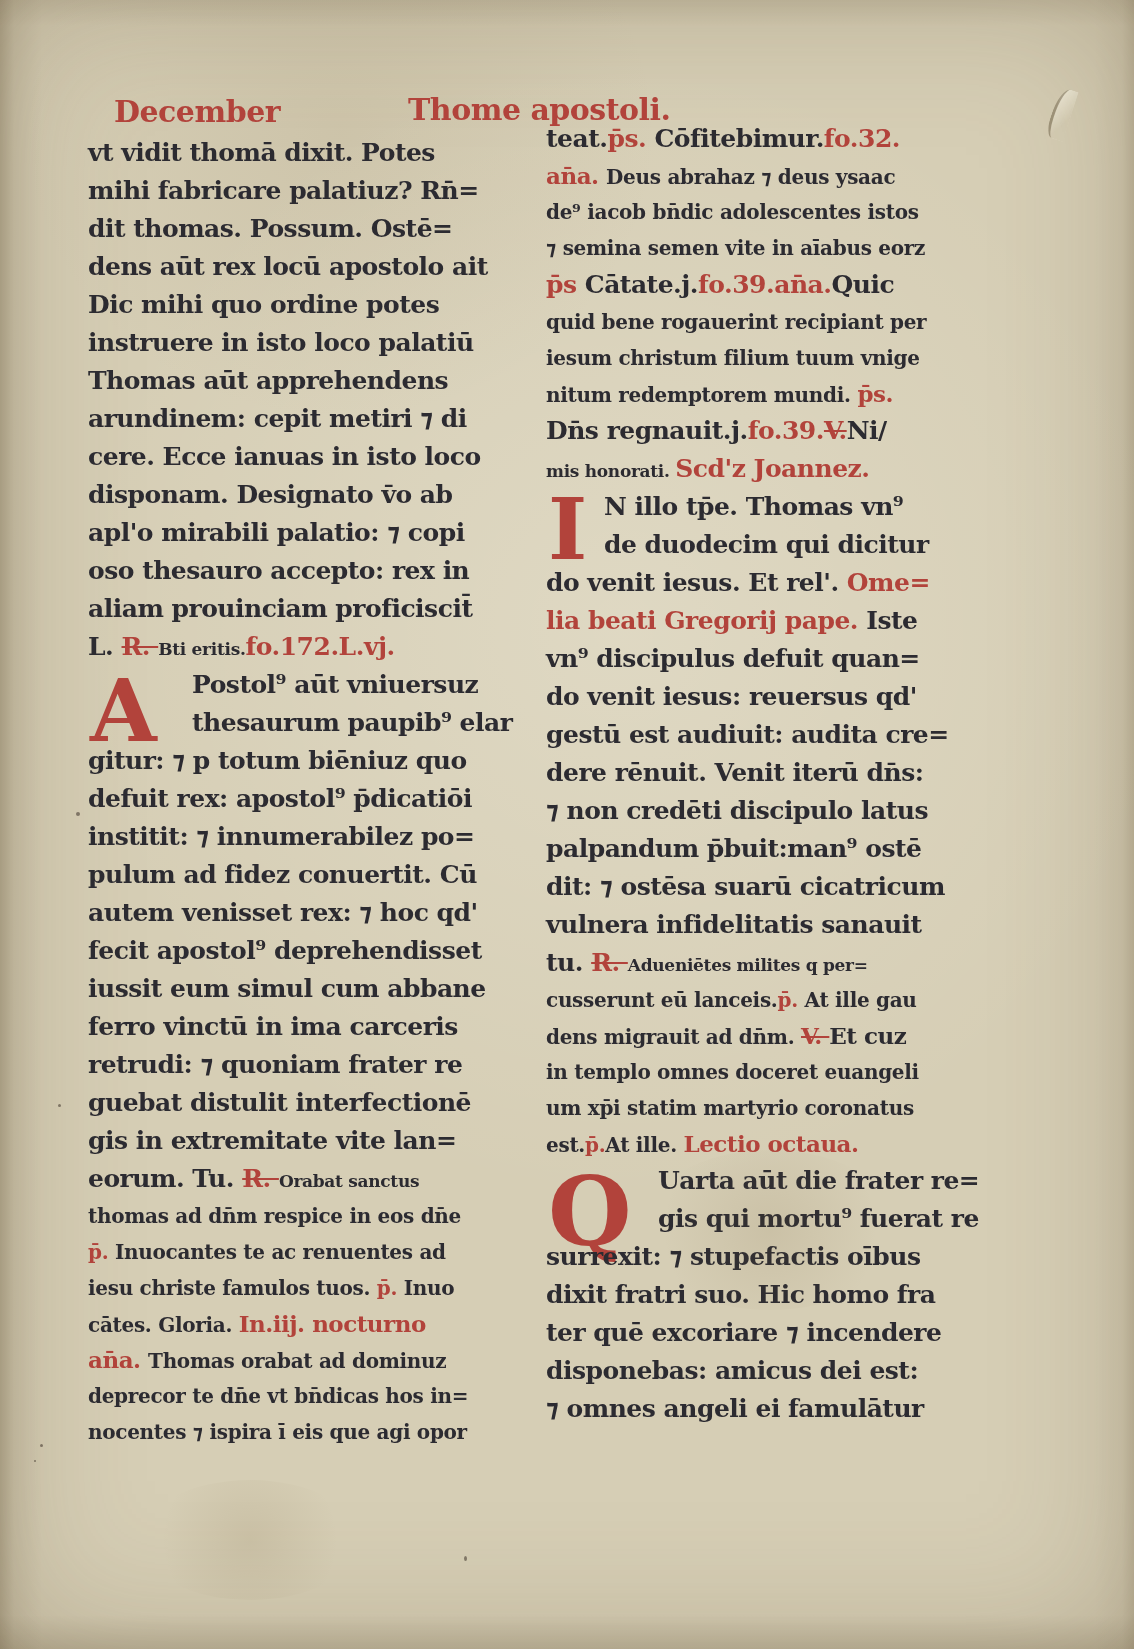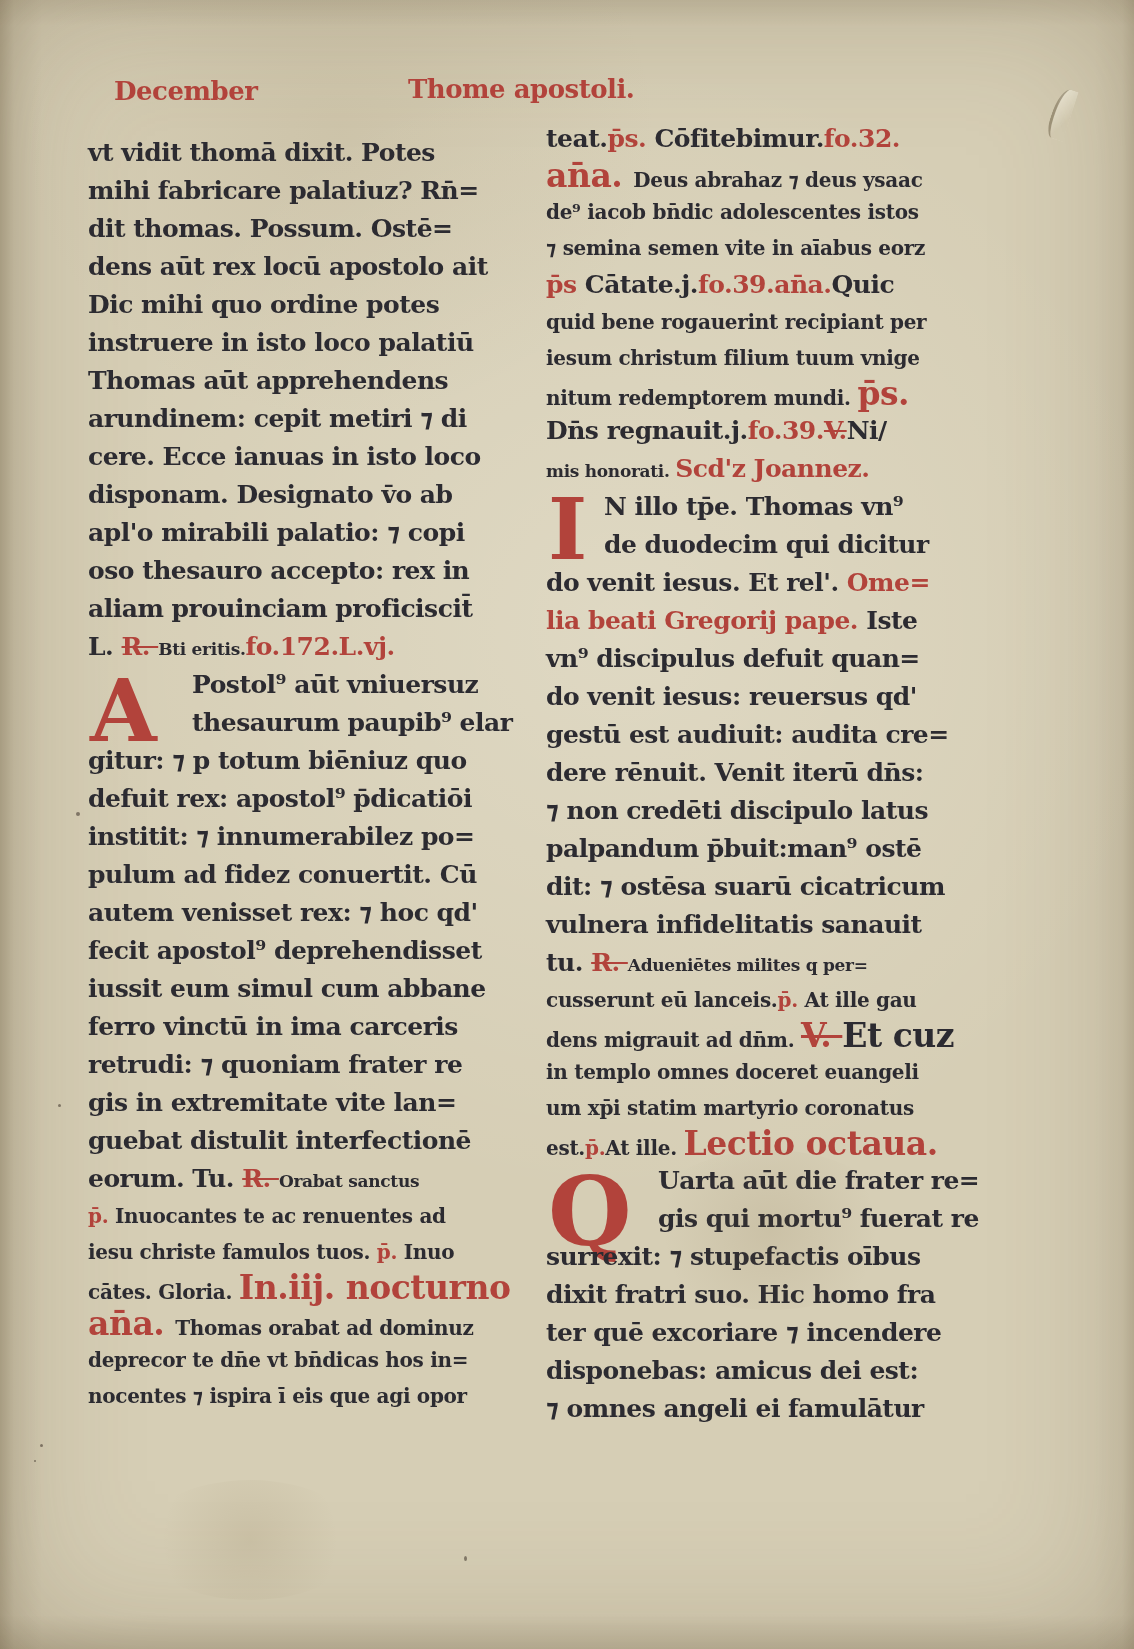--- a/index.html
+++ b/index.html
@@ -16,43 +16,44 @@
       linear-gradient(0deg, rgba(100,84,56,.20) 0px, rgba(100,84,56,0) 34px),
       linear-gradient(180deg, rgba(100,84,56,.12) 0px, rgba(100,84,56,0) 26px);
     box-shadow: inset 0 0 140px rgba(92,76,48,.28);
     overflow:hidden;
     font-family:"DejaVu Serif","DejaVu Sans",serif;
     font-weight:bold;
     color:var(--ink,#2c2b31);
   }
   .running-title{
     position:absolute;
-    font-size:26px;
+    font-size:30px;
     letter-spacing:-0.5px;
     color:var(--red,#b2433b);
     white-space:nowrap;
+    margin-top:18px;
   }
   #rt-left{left:114px;top:76px;}
   #rt-right{left:408px;top:74px;}
   .col{position:absolute;}
   #col-left{left:88px;top:134px;width:462px;}
   #col-right{left:546px;top:120px;width:492px;}
   .line{
     position:relative;
     white-space:nowrap;
     letter-spacing:-0.5px;
   }
   .line.lg{font-size:25px;line-height:38px;height:38px;}
   .line.sm{font-size:20px;line-height:36px;height:36px;letter-spacing:-0.3px;}
   .seg{vertical-align:baseline;}
   .seg.k{color:var(--ink,#2c2b31);}
   .seg.r{color:var(--red,#b2433b);}
   .seg.rx{color:var(--red,#b2433b);text-decoration:line-through;}
   .line.lg .f-sm{font-size:17px;letter-spacing:-0.3px;}
-  .line.sm .f-lg{font-size:33px;letter-spacing:-0.5px;}
+  .line.sm .f-lg{font-size:23px;letter-spacing:-0.5px;}
   .dropcap{
     position:absolute;
     left:2px;
     color:var(--red,#b2433b);
     font-weight:bold;
     line-height:1;
   }
   .dc-A{font-size:86px;top:2px;}
   .dc-I{font-size:84px;top:0px;}
   .dc-Q{font-size:96px;top:2px;}
@@ -99,23 +100,24 @@
       <div class="line lg ind-A"><span class="seg k">thesaurum paupib⁹ elar</span></div>
       <div class="line lg"><span class="seg k">gitur: ⁊ p totum biēniuz quo</span></div>
       <div class="line lg"><span class="seg k">defuit rex: apostol⁹ p̄dicatiōi</span></div>
       <div class="line lg"><span class="seg k">institit: ⁊ innumerabilez po=</span></div>
       <div class="line lg"><span class="seg k">pulum ad fidez conuertit. Cū</span></div>
       <div class="line lg"><span class="seg k">autem venisset rex: ⁊ hoc qd'</span></div>
       <div class="line lg"><span class="seg k">fecit apostol⁹ deprehendisset</span></div>
       <div class="line lg"><span class="seg k">iussit eum simul cum abbane</span></div>
       <div class="line lg"><span class="seg k">ferro vinctū in ima carceris</span></div>
       <div class="line lg"><span class="seg k">retrudi: ⁊ quoniam frater re</span></div>
+      <div class="line lg"><span class="seg k">guebat distulit interfectionē</span></div>
       <div class="line lg"><span class="seg k">gis in extremitate vite lan=</span></div>
-      <div class="line lg"><span class="seg k">guebat distulit interfectionē</span></div>
       <div class="line lg"><span class="seg k">eorum. Tu. </span><span class="seg rx">R. </span><span class="seg k f-sm">Orabat sanctus</span></div>
+      <div class="line sm"><span class="seg k">thomas ad dn̄m respice in eos dn̄e</span></div>
       <div class="line sm"><span class="seg r">p̄. </span><span class="seg k">Inuocantes te ac renuentes ad</span></div>
       <div class="line sm"><span class="seg k">iesu christe famulos tuos. </span><span class="seg r">p̄. </span><span class="seg k">Inuo</span></div>
       <div class="line sm"><span class="seg k">cātes. Gloria. </span><span class="seg r f-lg">In.iij. nocturno</span></div>
       <div class="line sm"><span class="seg r f-lg">an̄a. </span><span class="seg k">Thomas orabat ad dominuz</span></div>
       <div class="line sm"><span class="seg k">deprecor te dn̄e vt bn̄dicas hos in=</span></div>
       <div class="line sm"><span class="seg k">nocentes ⁊ ispira ī eis que agi opor</span></div>
     </div>
   <div class="col" id="col-right">
       <div class="line lg"><span class="seg k">teat.</span><span class="seg r">p̄s. </span><span class="seg k">Cōfitebimur.</span><span class="seg r">fo.32.</span></div>
       <div class="line sm"><span class="seg r f-lg">an̄a. </span><span class="seg k">Deus abrahaz ⁊ deus ysaac</span></div>

